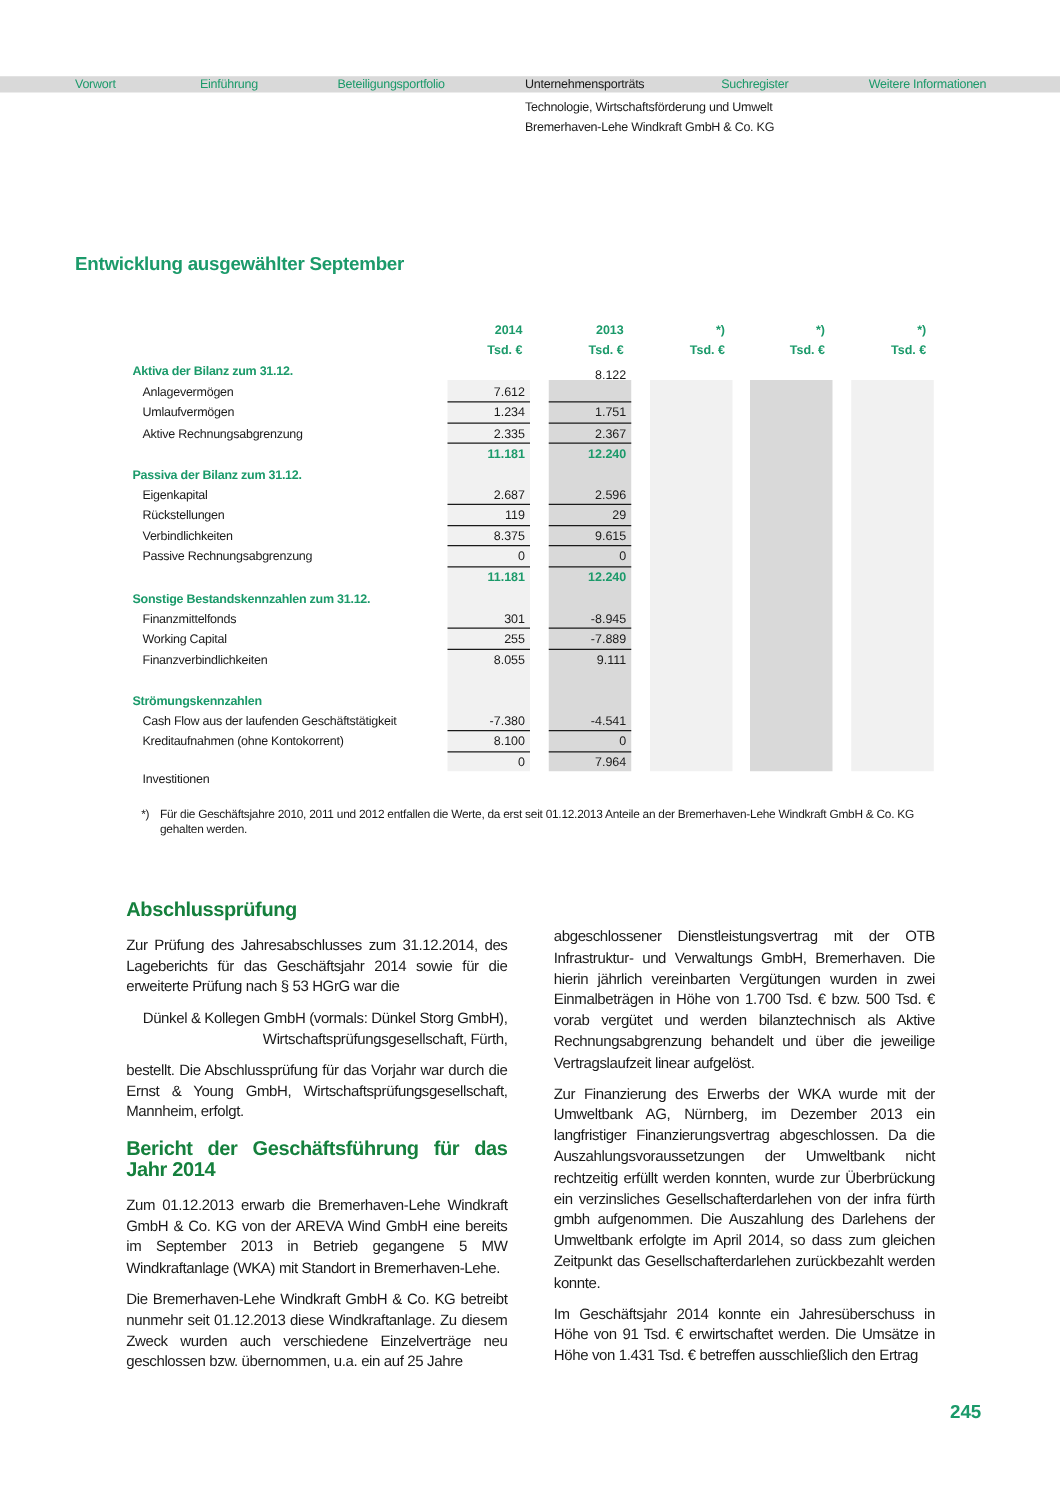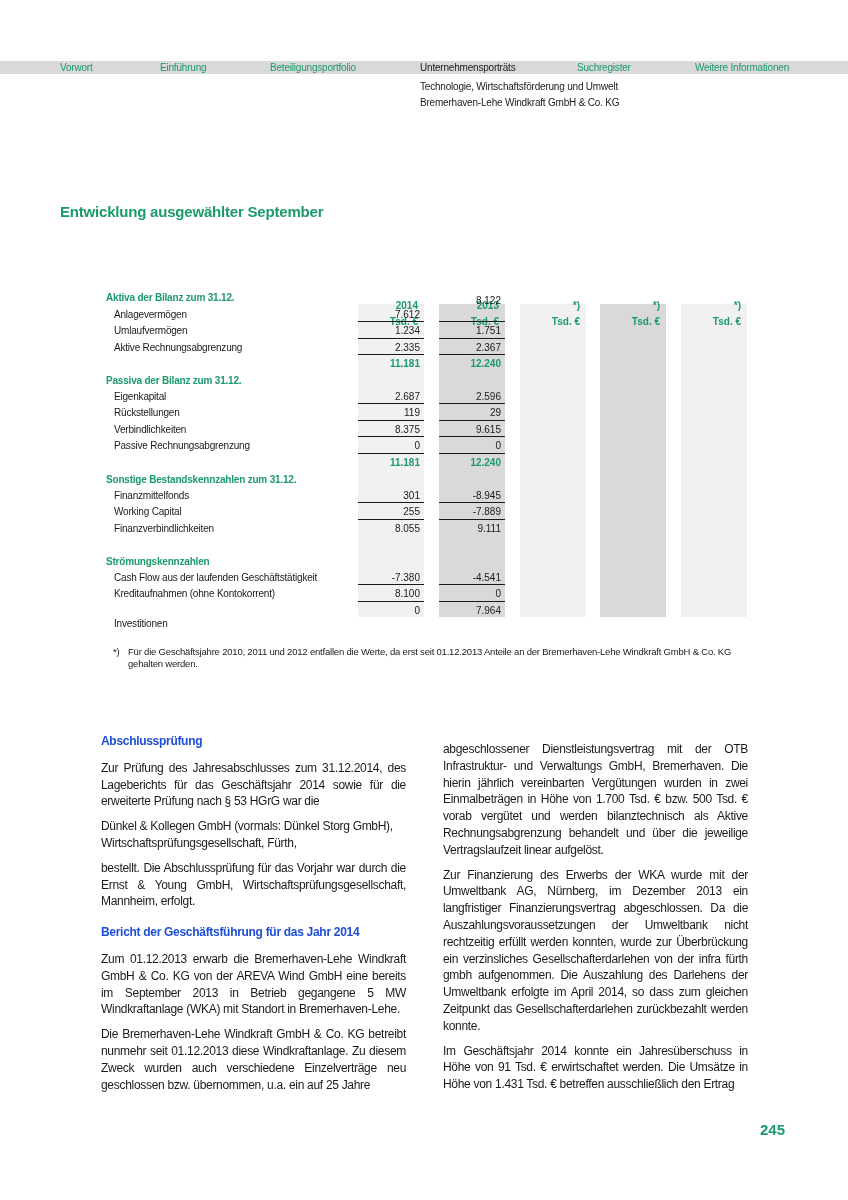--- a/index.html
+++ b/index.html
@@ -6,33 +6,33 @@
   body { width:848px; height:1200px; background:#ffffff; position:relative; overflow:hidden;
          font-family:"Liberation Sans", sans-serif; color:#1a1a1a; }
   .navbar { position:absolute; left:0; top:61px; width:848px; height:13px; background:#d9d9d9; }
   .nav-item { position:absolute; top:61px; font-size:10px; line-height:13px; color:#1b9a6a; letter-spacing:-0.2px; white-space:nowrap; }
   .nav-item.active { color:#1a1a1a; }
   .sub { position:absolute; left:420px; font-size:10px; color:#1a1a1a; white-space:nowrap; letter-spacing:-0.2px; }
   .section-title { position:absolute; left:60px; top:203px; font-size:15px; font-weight:bold; color:#1b9a6a; letter-spacing:-0.2px; white-space:nowrap; }
   .colshade { position:absolute; top:304px; height:313px; width:66px; }
   .c-light { background:#f1f1f1; }
   .c-dark { background:#d9d9d9; }
-  .colhead { position:absolute; width:66px; text-align:right; font-size:10px; font-weight:bold; color:#1b9a6a; line-height:12px;margin-top:41px; }
+  .colhead { position:absolute; width:66px; text-align:right; font-size:10px; font-weight:bold; color:#1b9a6a; line-height:12px; }
   .group-head { position:absolute; left:106px; font-size:10px; font-weight:bold; color:#1b9a6a; white-space:nowrap; letter-spacing:-0.2px; }
   .row-label { position:absolute; left:114px; font-size:10px; color:#1a1a1a; white-space:nowrap; letter-spacing:-0.2px; }
   .cell { position:absolute; width:64px; text-align:right; font-size:10px; color:#1a1a1a; line-height:13px; }
   .cell.total { color:#1b9a6a; font-weight:bold; }
   .rule { position:absolute; height:1px; background:#1a1a1a; width:66px; }
   .footnote { position:absolute; left:113px; top:646px; width:640px; font-size:9.5px; line-height:12px; color:#1a1a1a; letter-spacing:-0.2px; }
   .footnote .mark { position:absolute; left:0; top:0; }
   .footnote .txt { margin-left:15px; display:block; }
   .col { position:absolute; width:305px; font-size:12px; line-height:16.8px; color:#1a1a1a; text-align:justify; letter-spacing:-0.3px; }
-  .col h3 { margin:12px 0 10px 0; font-size:12px; font-weight:bold; color:#1d4ed8; }
+  .col h3 { margin:0 0 10px 0; font-size:16px; font-weight:bold; color:#15803d; }
   .col p { margin:0 0 8px 0; }
-  .col p.center { text-align:left; }
+  .col p.center { text-align:right; }
   .page-number { position:absolute; left:760px; top:1121px; font-size:15px; font-weight:bold; color:#1b9a6a; }
 </style>
 </head>
 <body>
 
 <div class="navbar"></div>
 <a class="nav-item" style="left:60px">Vorwort</a>
 <a class="nav-item" style="left:160px">Einführung</a>
 <a class="nav-item" style="left:270px">Beteiligungsportfolio</a>
 <a class="nav-item active" style="left:420px">Unternehmensporträts</a>

